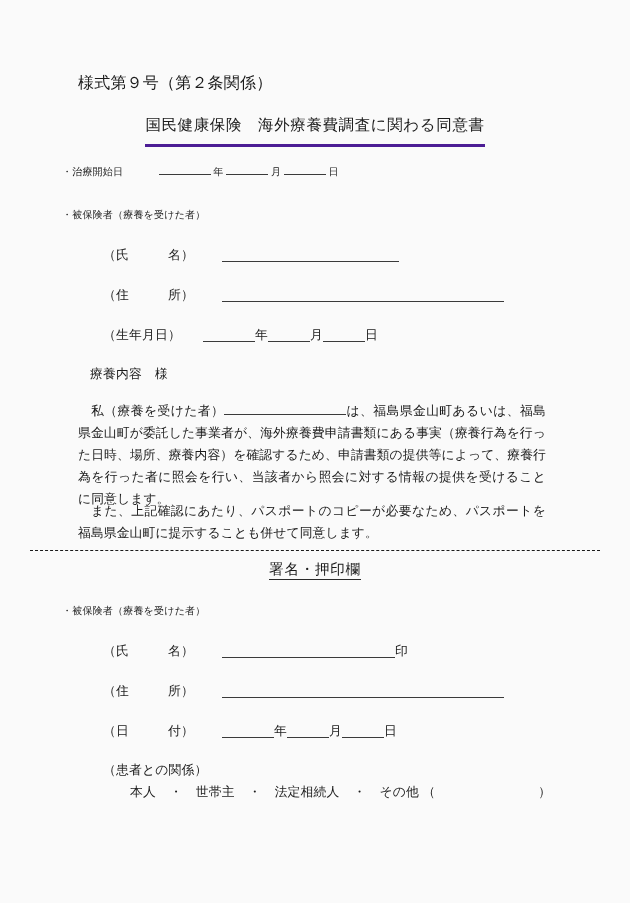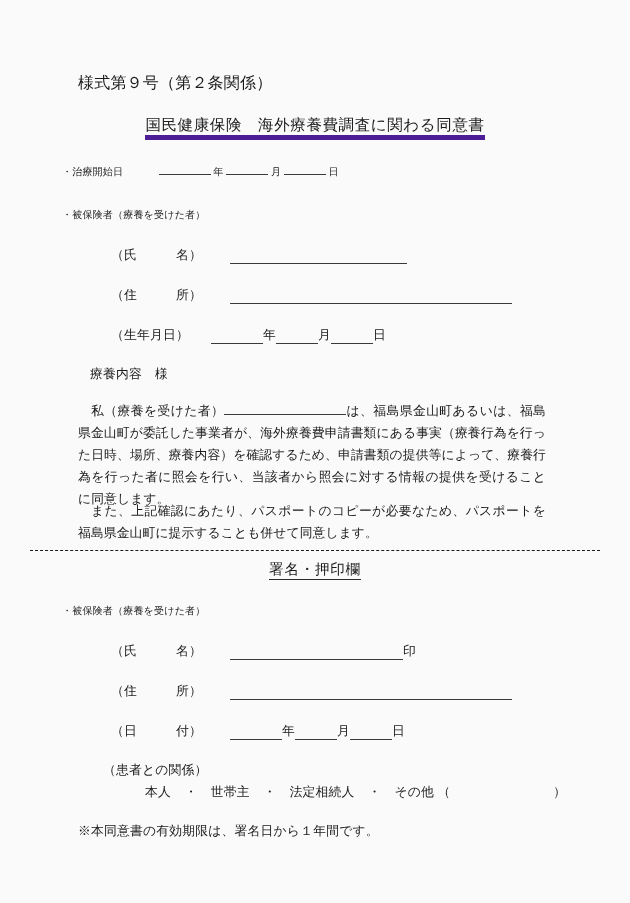--- a/index.html
+++ b/index.html
@@ -36,40 +36,40 @@
   .doc-title {
     position: absolute;
     left: 0;
     right: 0;
     top: 115px;
     text-align: center;
     font-size: 15.5px;
     letter-spacing: 0.6px;
   }
   .doc-title span {
-    border-bottom: 5px solid #4c1d95;
-    padding-bottom: 2px;
+    border-bottom: 3px solid #4c1d95;
+    padding-bottom: 11px;
   }
 
   .row {
     position: absolute;
     font-size: 12.8px;
     white-space: nowrap;
     letter-spacing: 0.2px;
   }
 
   .bullet-row {
     left: 62px;
     font-size: 10px;
   }
 
   .field-row {
-    left: 111px;
+    left: 103px;
     display: flex;
-    align-items: flex-end;
+    align-items: center;
   }
   .field-label {
     display: inline-block;
     white-space: pre;
   }
   .field-gap {
     display: inline-block;
   }
 
   .blank {
@@ -130,21 +130,20 @@
   }
 
   .rel-label {
     left: 103px;
     font-size: 12.8px;
   }
   .rel-options {
     left: 130px;
     font-size: 12.8px;
     letter-spacing: 0.2px;
-    margin-left: 15px;
   }
   .rel-options .sep { display: inline-block; padding: 0 10px; }
   .rel-paren-space { display: inline-block; width: 96px; }
 
   .note {
     position: absolute;
     left: 78px;
     font-size: 12.8px;
     letter-spacing: 0.2px;
     white-space: nowrap;
@@ -247,15 +246,14 @@
     <span>世帯主</span>
     <span class="sep">・</span>
     <span>法定相続人</span>
     <span class="sep">・</span>
     <span>その他</span>
     <span>（</span>
     <span class="rel-paren-space"></span>
     <span>）</span>
   </div>
 
-  <div class="note" style="top:823px;">※本同意書の有効期限は、署名日から１年間です。</div>
 
 </div>
 
 </body></html>

